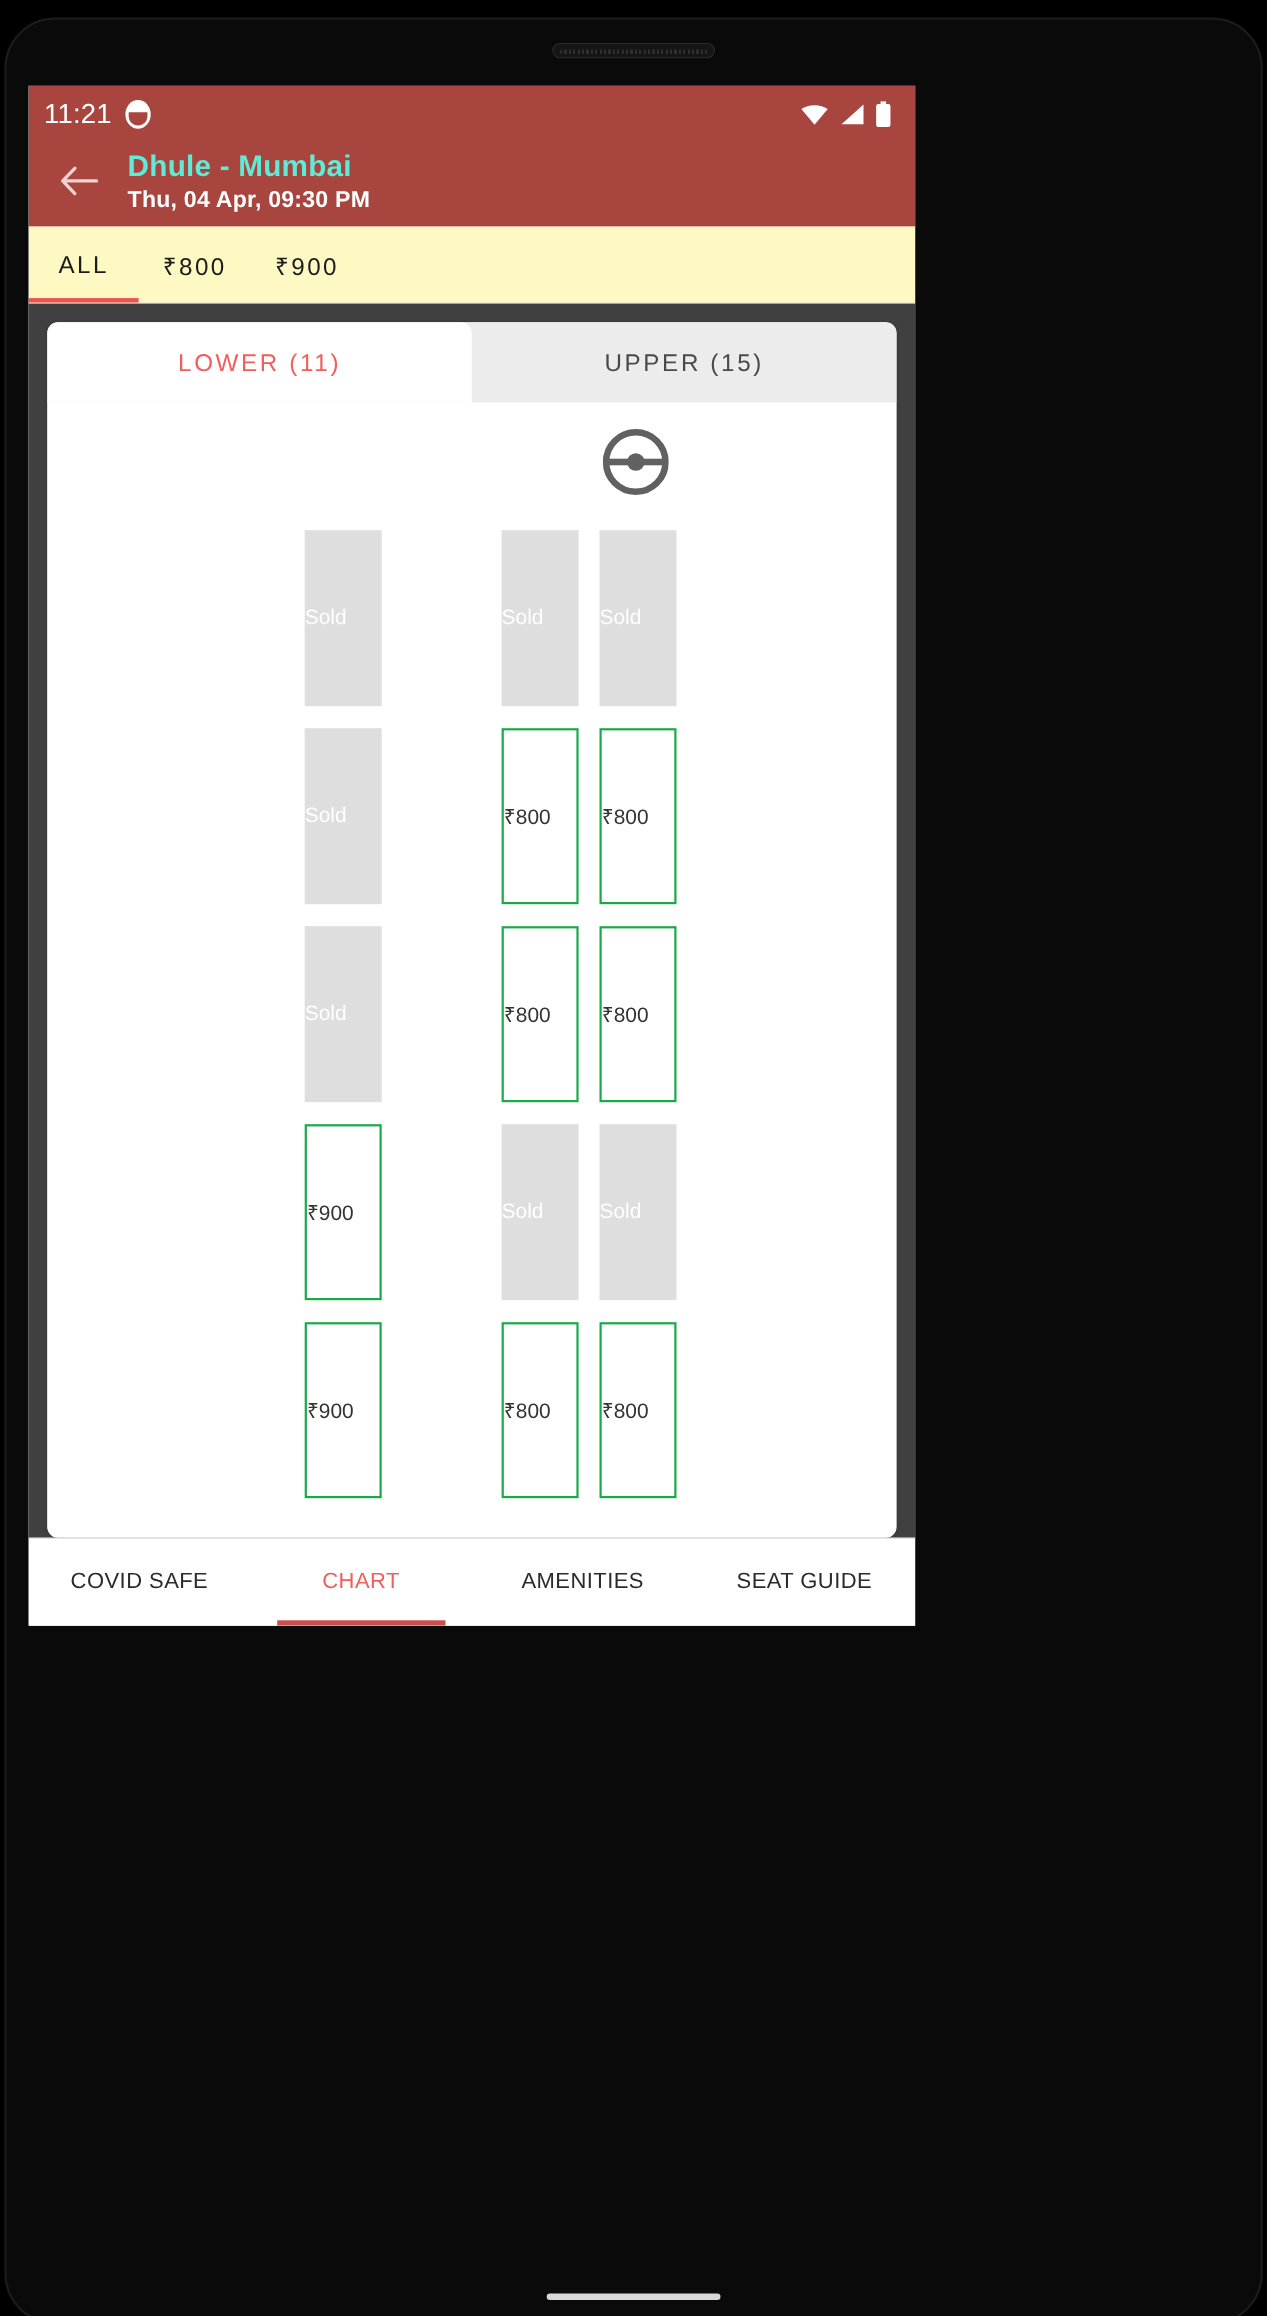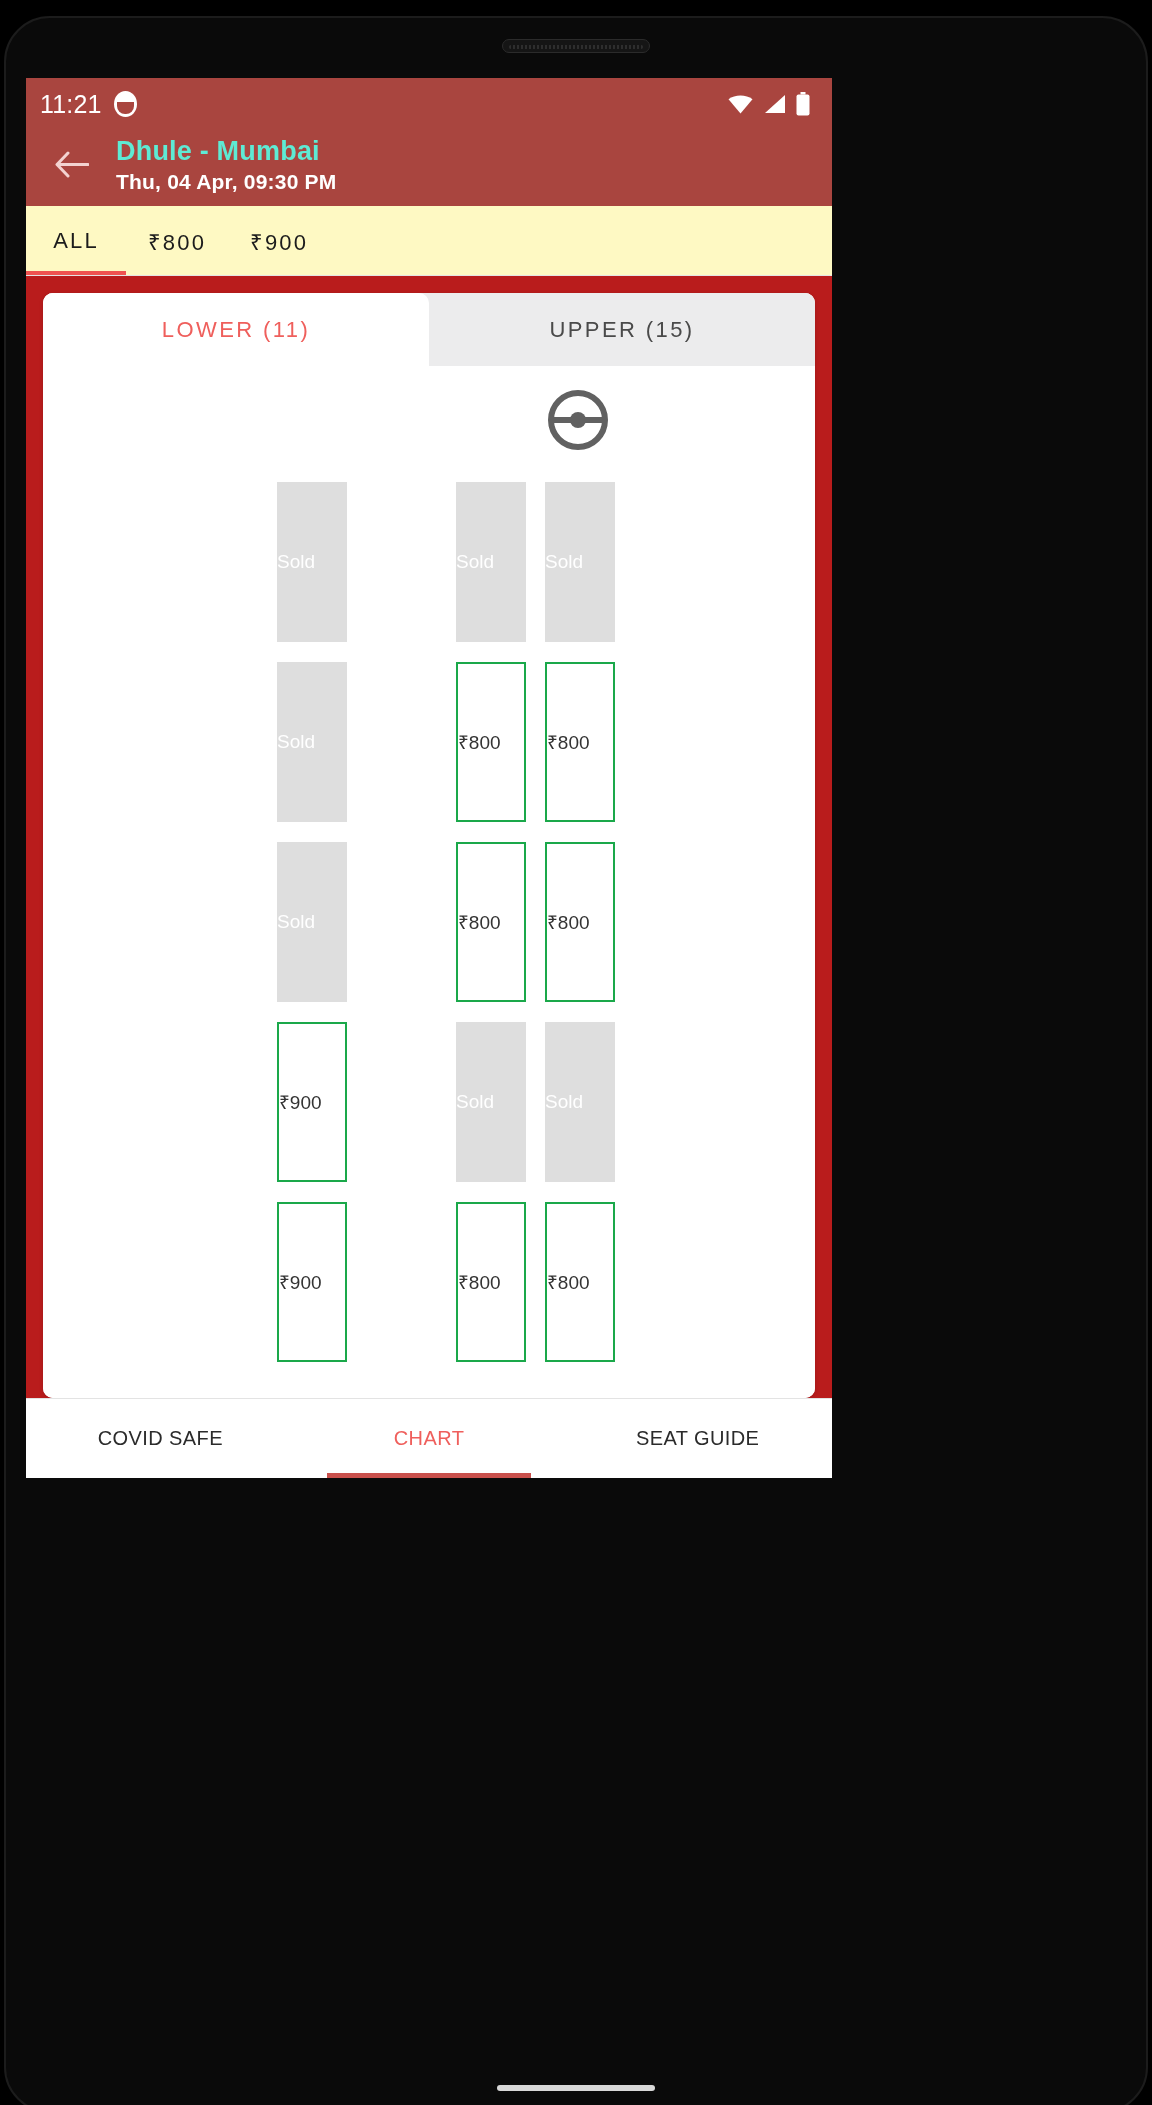--- a/index.html
+++ b/index.html
@@ -147,21 +147,21 @@
     content: "";
     position: absolute;
     left: 0; right: 0; bottom: 0;
     height: 4px;
     background: #ef5350;
   }
 
   
   .content {
     position: relative;
-    background: #b91c1c;
+    background: #404040;
     height: 1122px;
     padding: 17px 17px 0 17px;
     overflow: hidden;
   }
   .seat-card {
     background: #ffffff;
     border-radius: 10px;
     box-shadow: 0 1px 4px rgba(0,0,0,0.14);
     height: 100%;
     overflow: hidden;
@@ -429,20 +429,23 @@
     </div>
 
     <div class="bottom-nav">
       <div class="bn-item">
         <span>COVID SAFE</span>
       </div>
       <div class="bn-item active">
         <span>CHART</span>
       </div>
       <div class="bn-item">
+        <span>AMENITIES</span>
+      </div>
+      <div class="bn-item">
         <span>SEAT GUIDE</span>
       </div>
     </div>
 
   </div>
 
   <div class="gesture-bar"></div>
 </div>
 
 </body></html>

